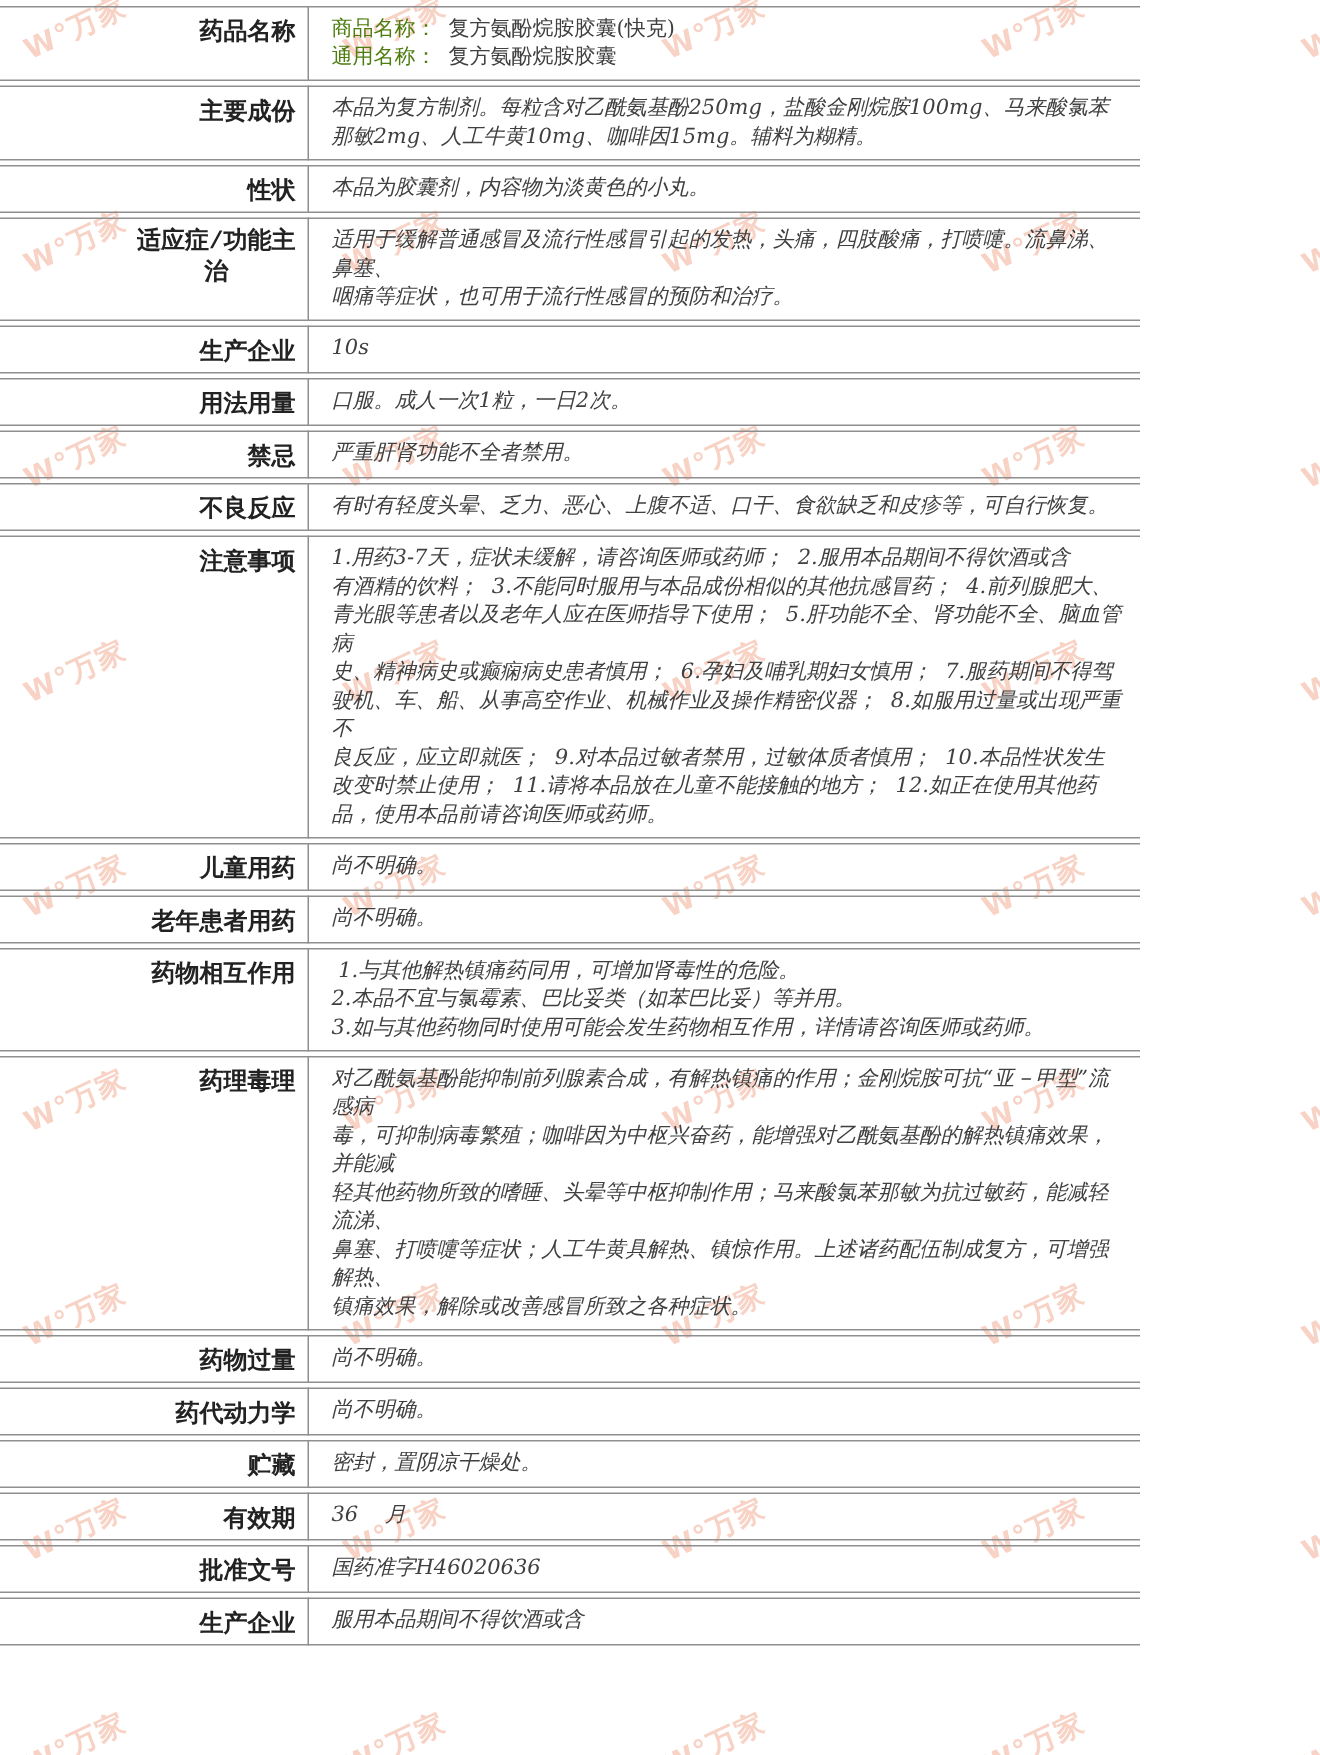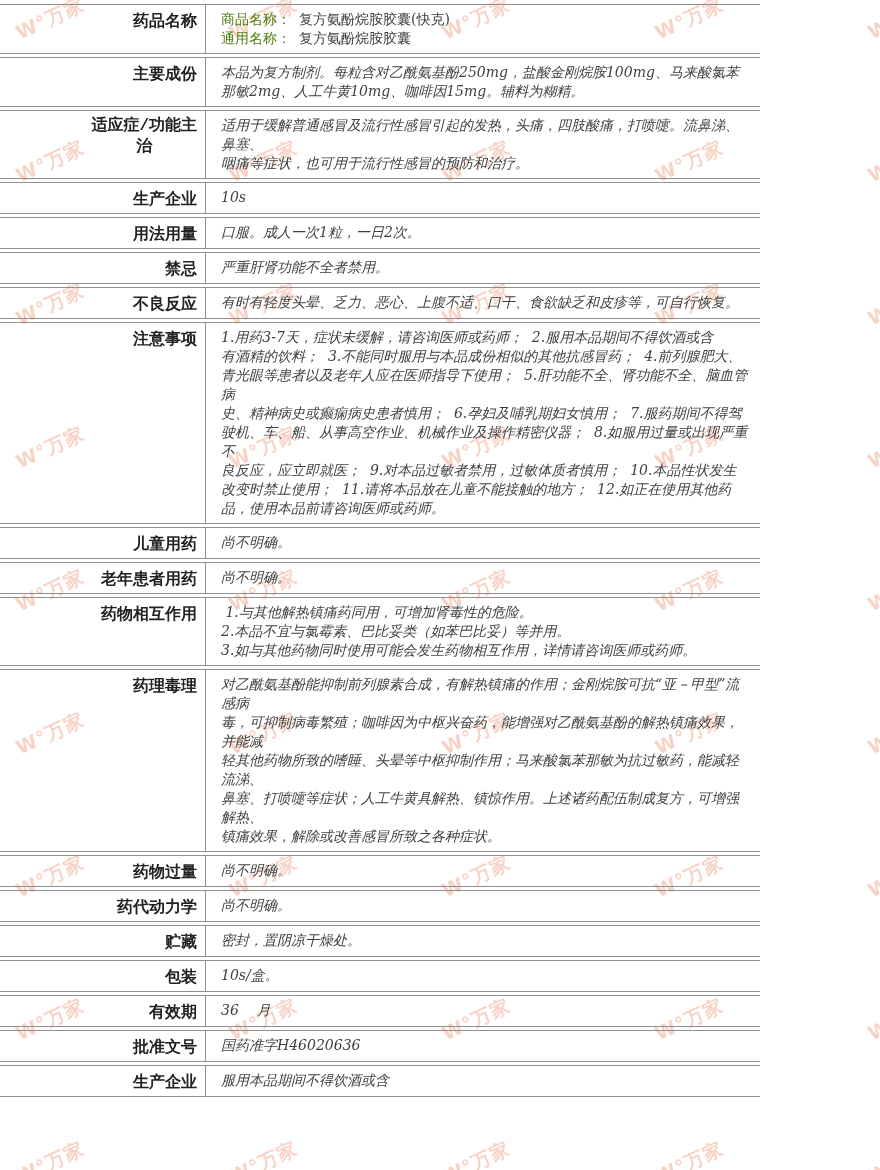--- a/index.html
+++ b/index.html
@@ -106,20 +106,26 @@
       </td>
     </tr>
     <tr>
       <td class="lbl-td"><span class="lbl">主要成份</span></td>
       <td class="val-td">
           <div class="val">本品为复方制剂。每粒含对乙酰氨基酚250mg，盐酸金刚烷胺100mg、马来酸氯苯
 那敏2mg、人工牛黄10mg、咖啡因15mg。辅料为糊精。</div>
         </td>
     </tr>
     <tr>
+      <td class="lbl-td"><span class="lbl">性状</span></td>
+      <td class="val-td">
+          <div class="val">本品为胶囊剂，内容物为淡黄色的小丸。</div>
+        </td>
+    </tr>
+    <tr>
       <td class="lbl-td"><span class="lbl multi">适应症/功能主
 治</span></td>
       <td class="val-td">
           <div class="val">适用于缓解普通感冒及流行性感冒引起的发热，头痛，四肢酸痛，打喷嚏。流鼻涕、鼻塞、
 咽痛等症状，也可用于流行性感冒的预防和治疗。</div>
         </td>
     </tr>
     <tr>
       <td class="lbl-td"><span class="lbl">生产企业</span></td>
       <td class="val-td">
@@ -199,26 +205,20 @@
           <div class="val">尚不明确。</div>
         </td>
     </tr>
     <tr>
       <td class="lbl-td"><span class="lbl">贮藏</span></td>
       <td class="val-td">
           <div class="val">密封，置阴凉干燥处。</div>
         </td>
     </tr>
     <tr>
-      <td class="lbl-td"><span class="lbl">包装</span></td>
-      <td class="val-td">
-          <div class="val">10s/盒。</div>
-        </td>
-    </tr>
-    <tr>
       <td class="lbl-td"><span class="lbl">有效期</span></td>
       <td class="val-td">
           <div class="val">36    月</div>
         </td>
     </tr>
     <tr>
       <td class="lbl-td"><span class="lbl">批准文号</span></td>
       <td class="val-td">
           <div class="val">国药准字H46020636</div>
         </td>

